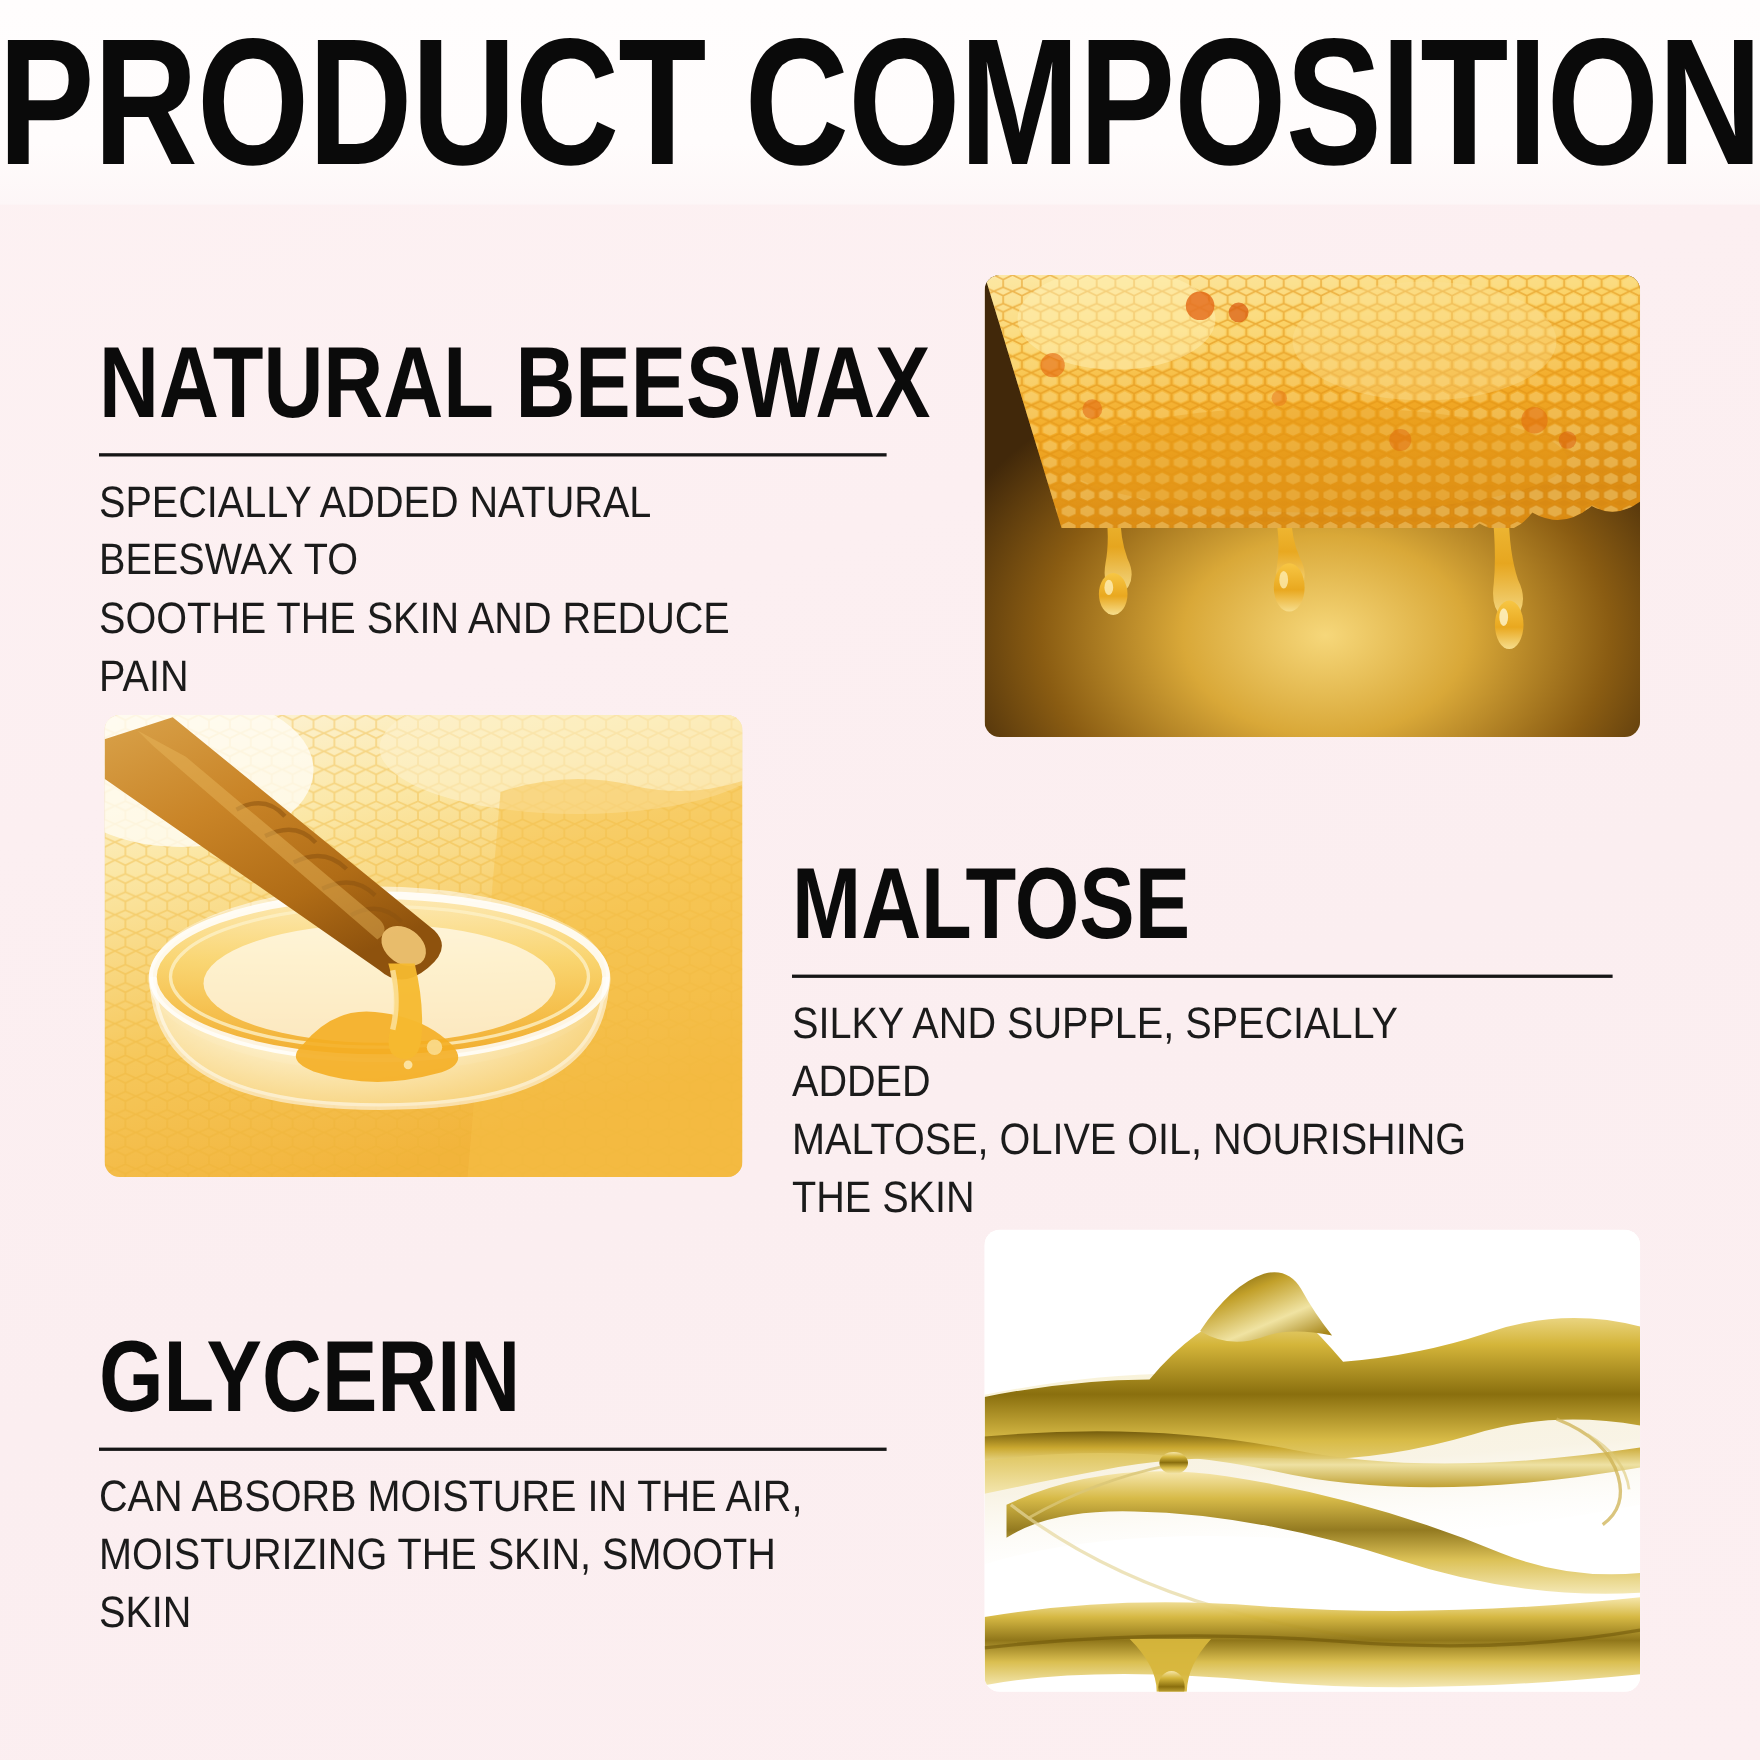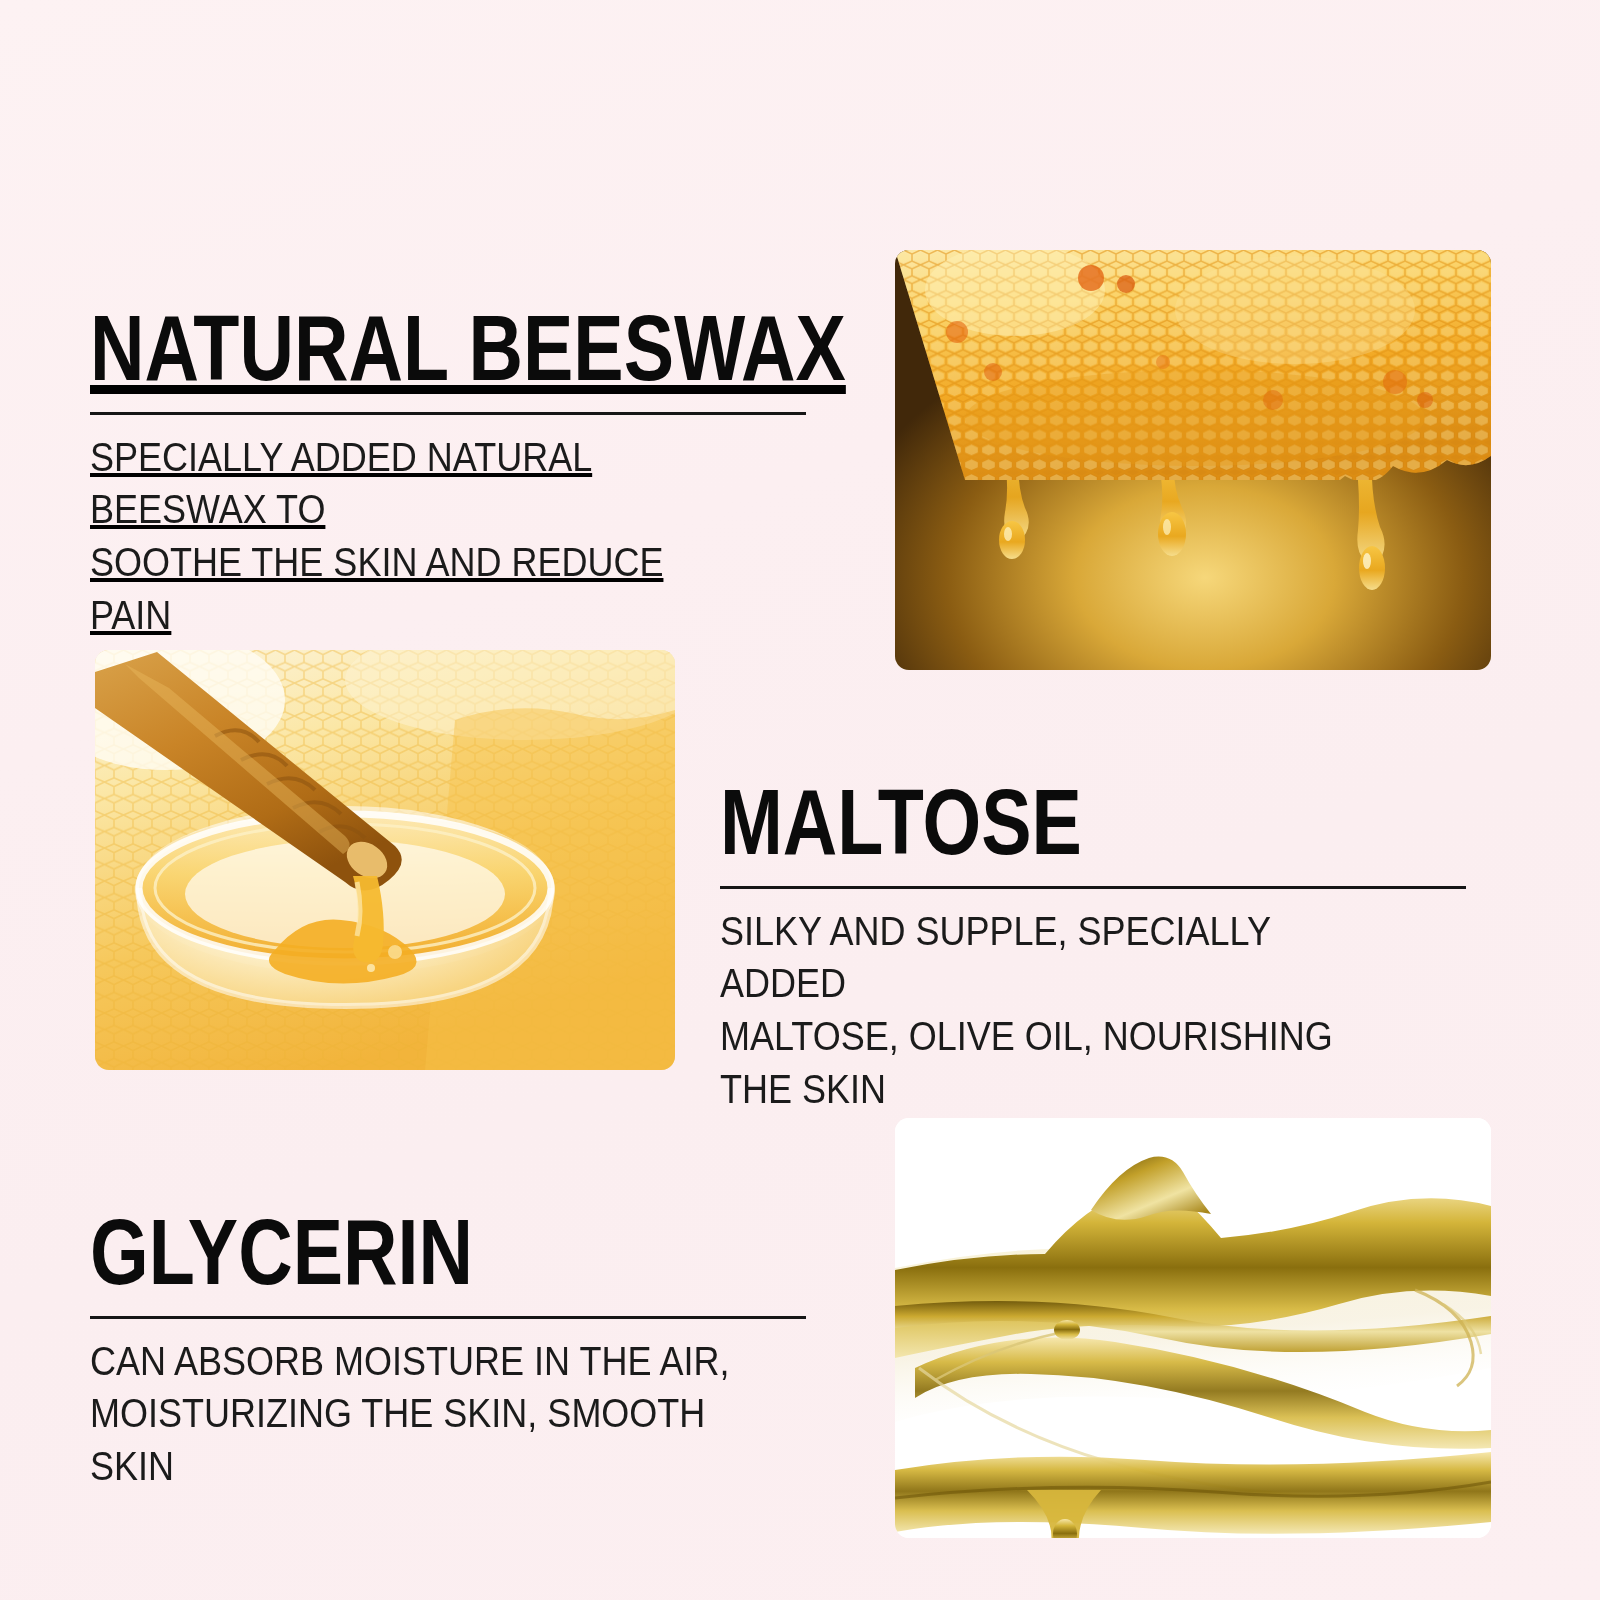--- a/index.html
+++ b/index.html
@@ -77,21 +77,21 @@
     font-size: 40px;
     line-height: 1.32;
     color: #1b1b1b;
     transform: scaleX(0.90);
     transform-origin: left top;
     white-space: pre-line;
     margin: 0;
   }
 
   
-  #beeswax-text { left: 90px;  top: 312px; width: 730px; text-decoration: underline; }
+  #beeswax-text { left: 90px;  top: 312px; width: 730px; }
   #beeswax-text .section-rule { width: 716px; margin-top: 26px; }
   #beeswax-text .section-body { margin-top: 16px; }
 
   #maltose-text { left: 720px; top: 786px; width: 760px; }
   #maltose-text .section-rule { width: 746px; margin-top: 26px; }
   #maltose-text .section-body { margin-top: 16px; }
 
   #glycerin-text { left: 90px;  top: 1216px; width: 730px; }
   #glycerin-text .section-rule { width: 716px; margin-top: 26px; }
   #glycerin-text .section-body { margin-top: 16px; }
@@ -107,20 +107,23 @@
   #photo-dipper    { left: 95px;  top: 650px;  width: 580px; height: 420px; }
   #photo-oil       { left: 895px; top: 1118px; width: 596px; height: 420px; }
 
   .photo svg { display: block; width: 100%; height: 100%; }
 </style>
 </head>
 <body>
 
 <div class="poster">
 
+  <div class="header-band">
+    <h1 class="page-title">PRODUCT COMPOSITION</h1>
+  </div>
 
   <div class="section-text" id="beeswax-text">
     <div class="section-heading">NATURAL BEESWAX</div>
     <div class="section-rule"></div>
     <div class="section-body">SPECIALLY ADDED NATURAL BEESWAX TO
 SOOTHE THE SKIN AND REDUCE PAIN</div>
   </div>
 
   <div class="photo" id="photo-honeycomb">
     <svg viewBox="0 0 596 420" preserveAspectRatio="none">

